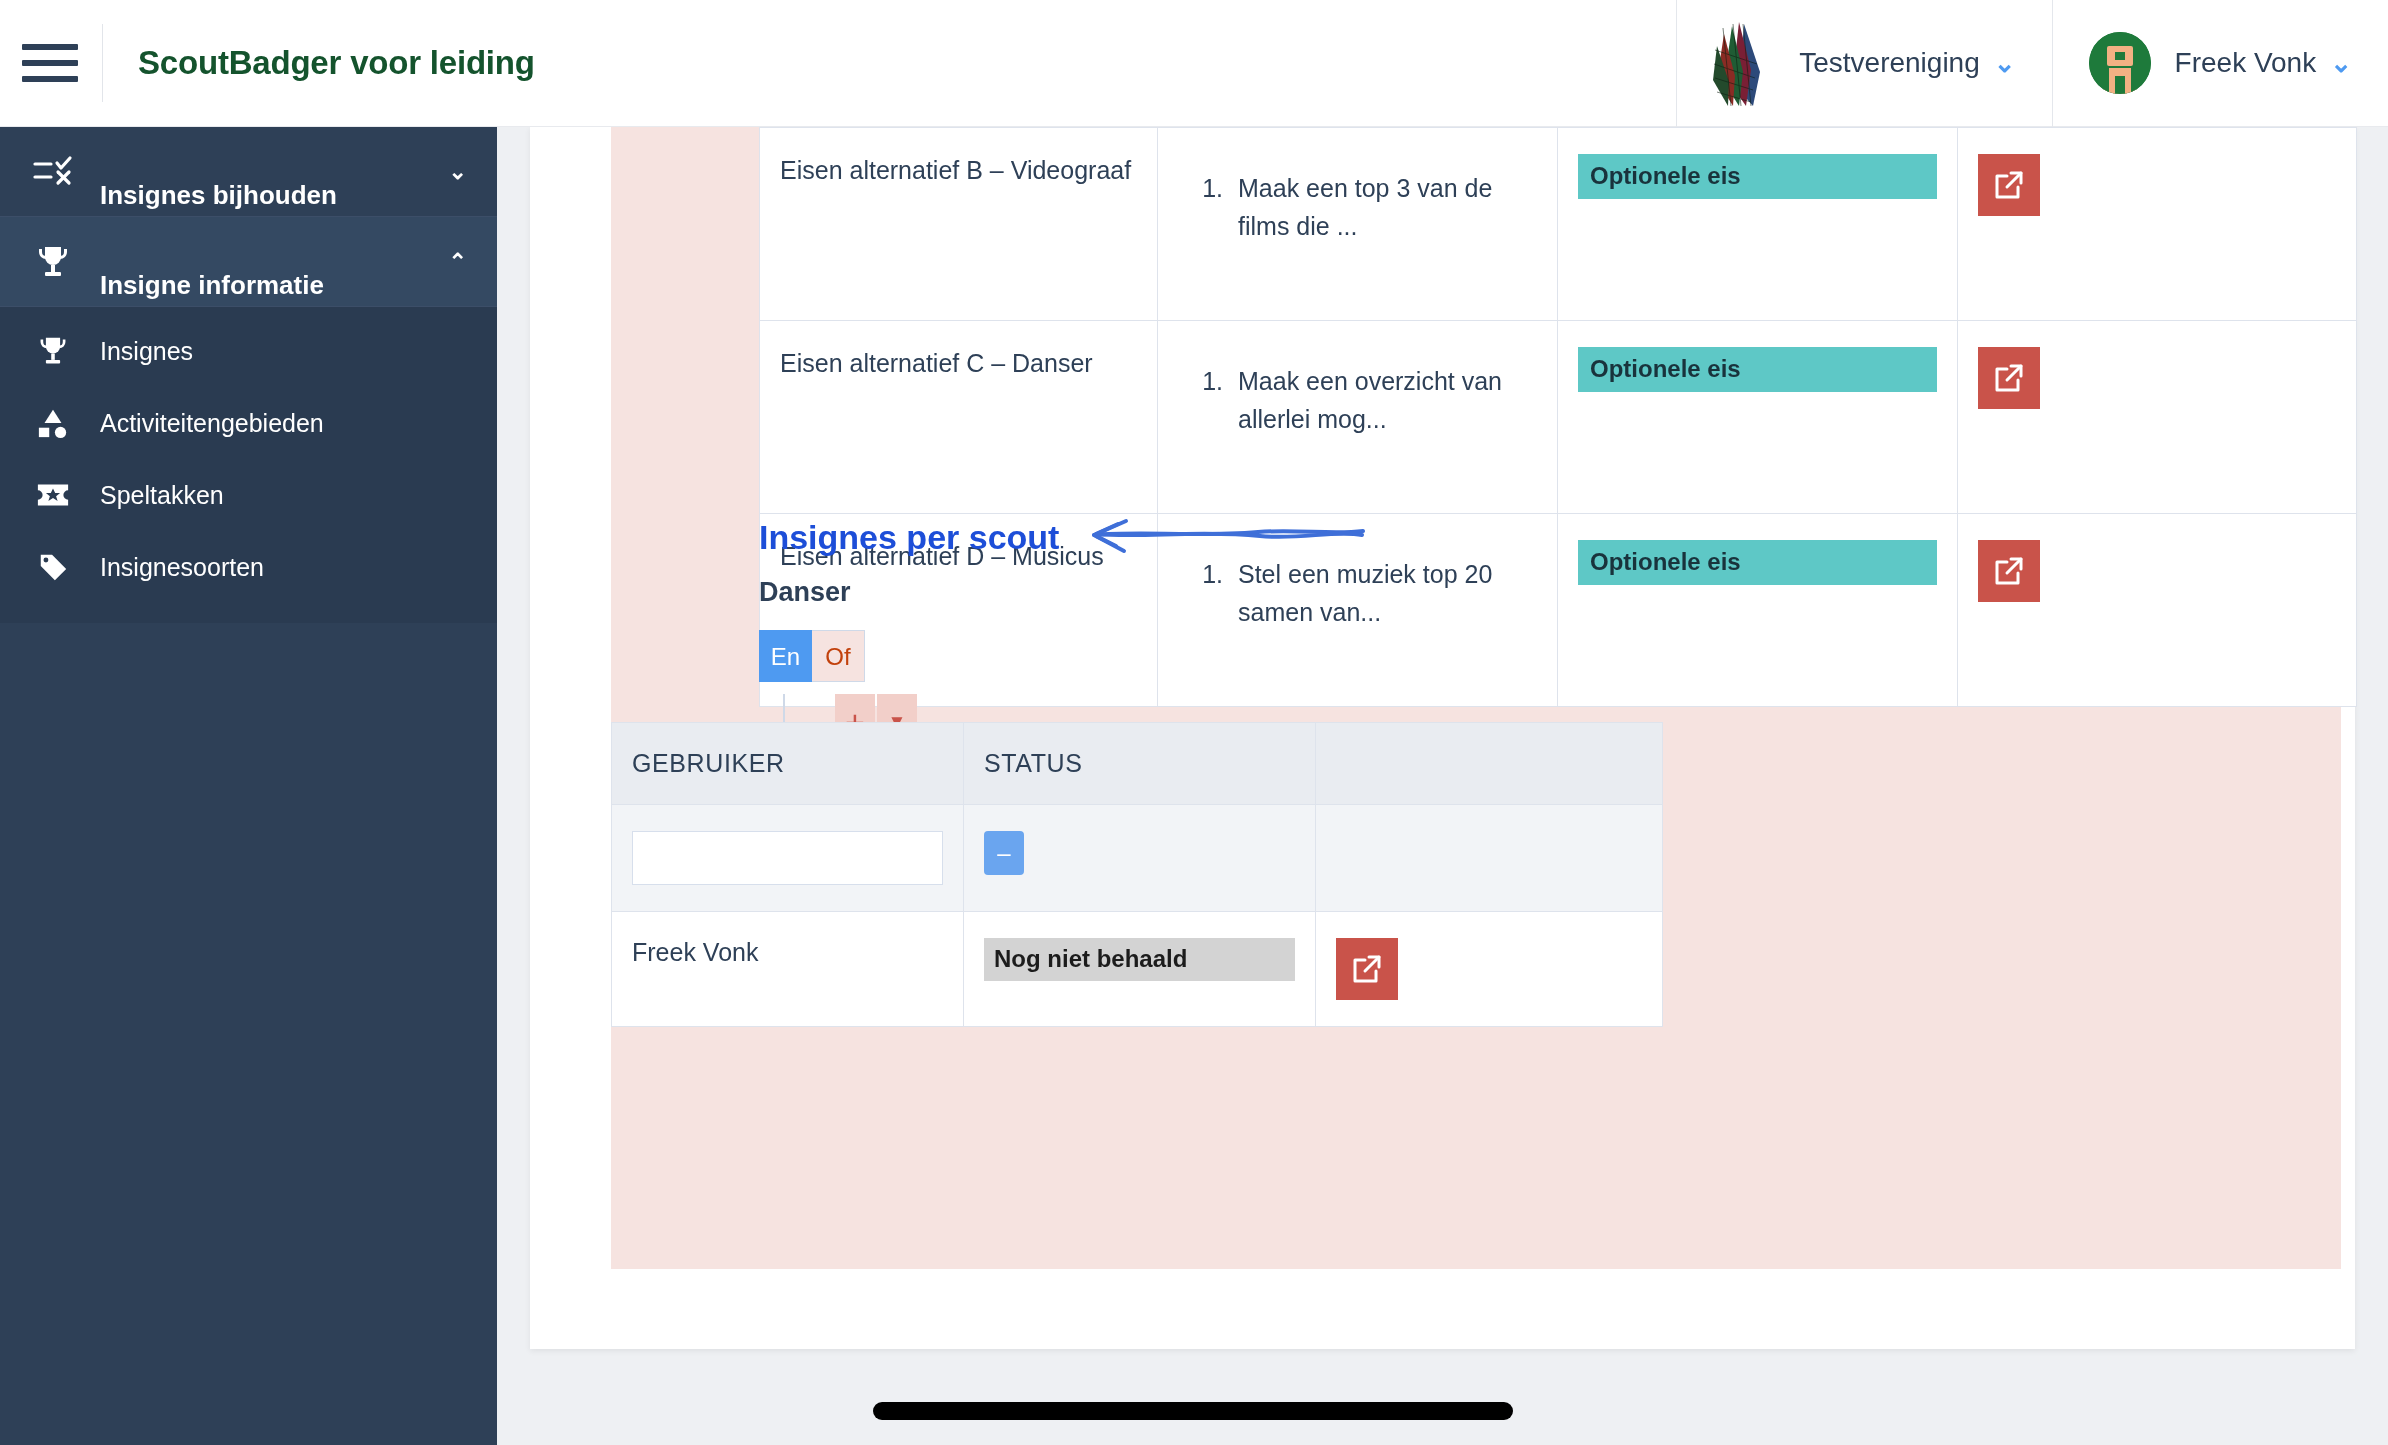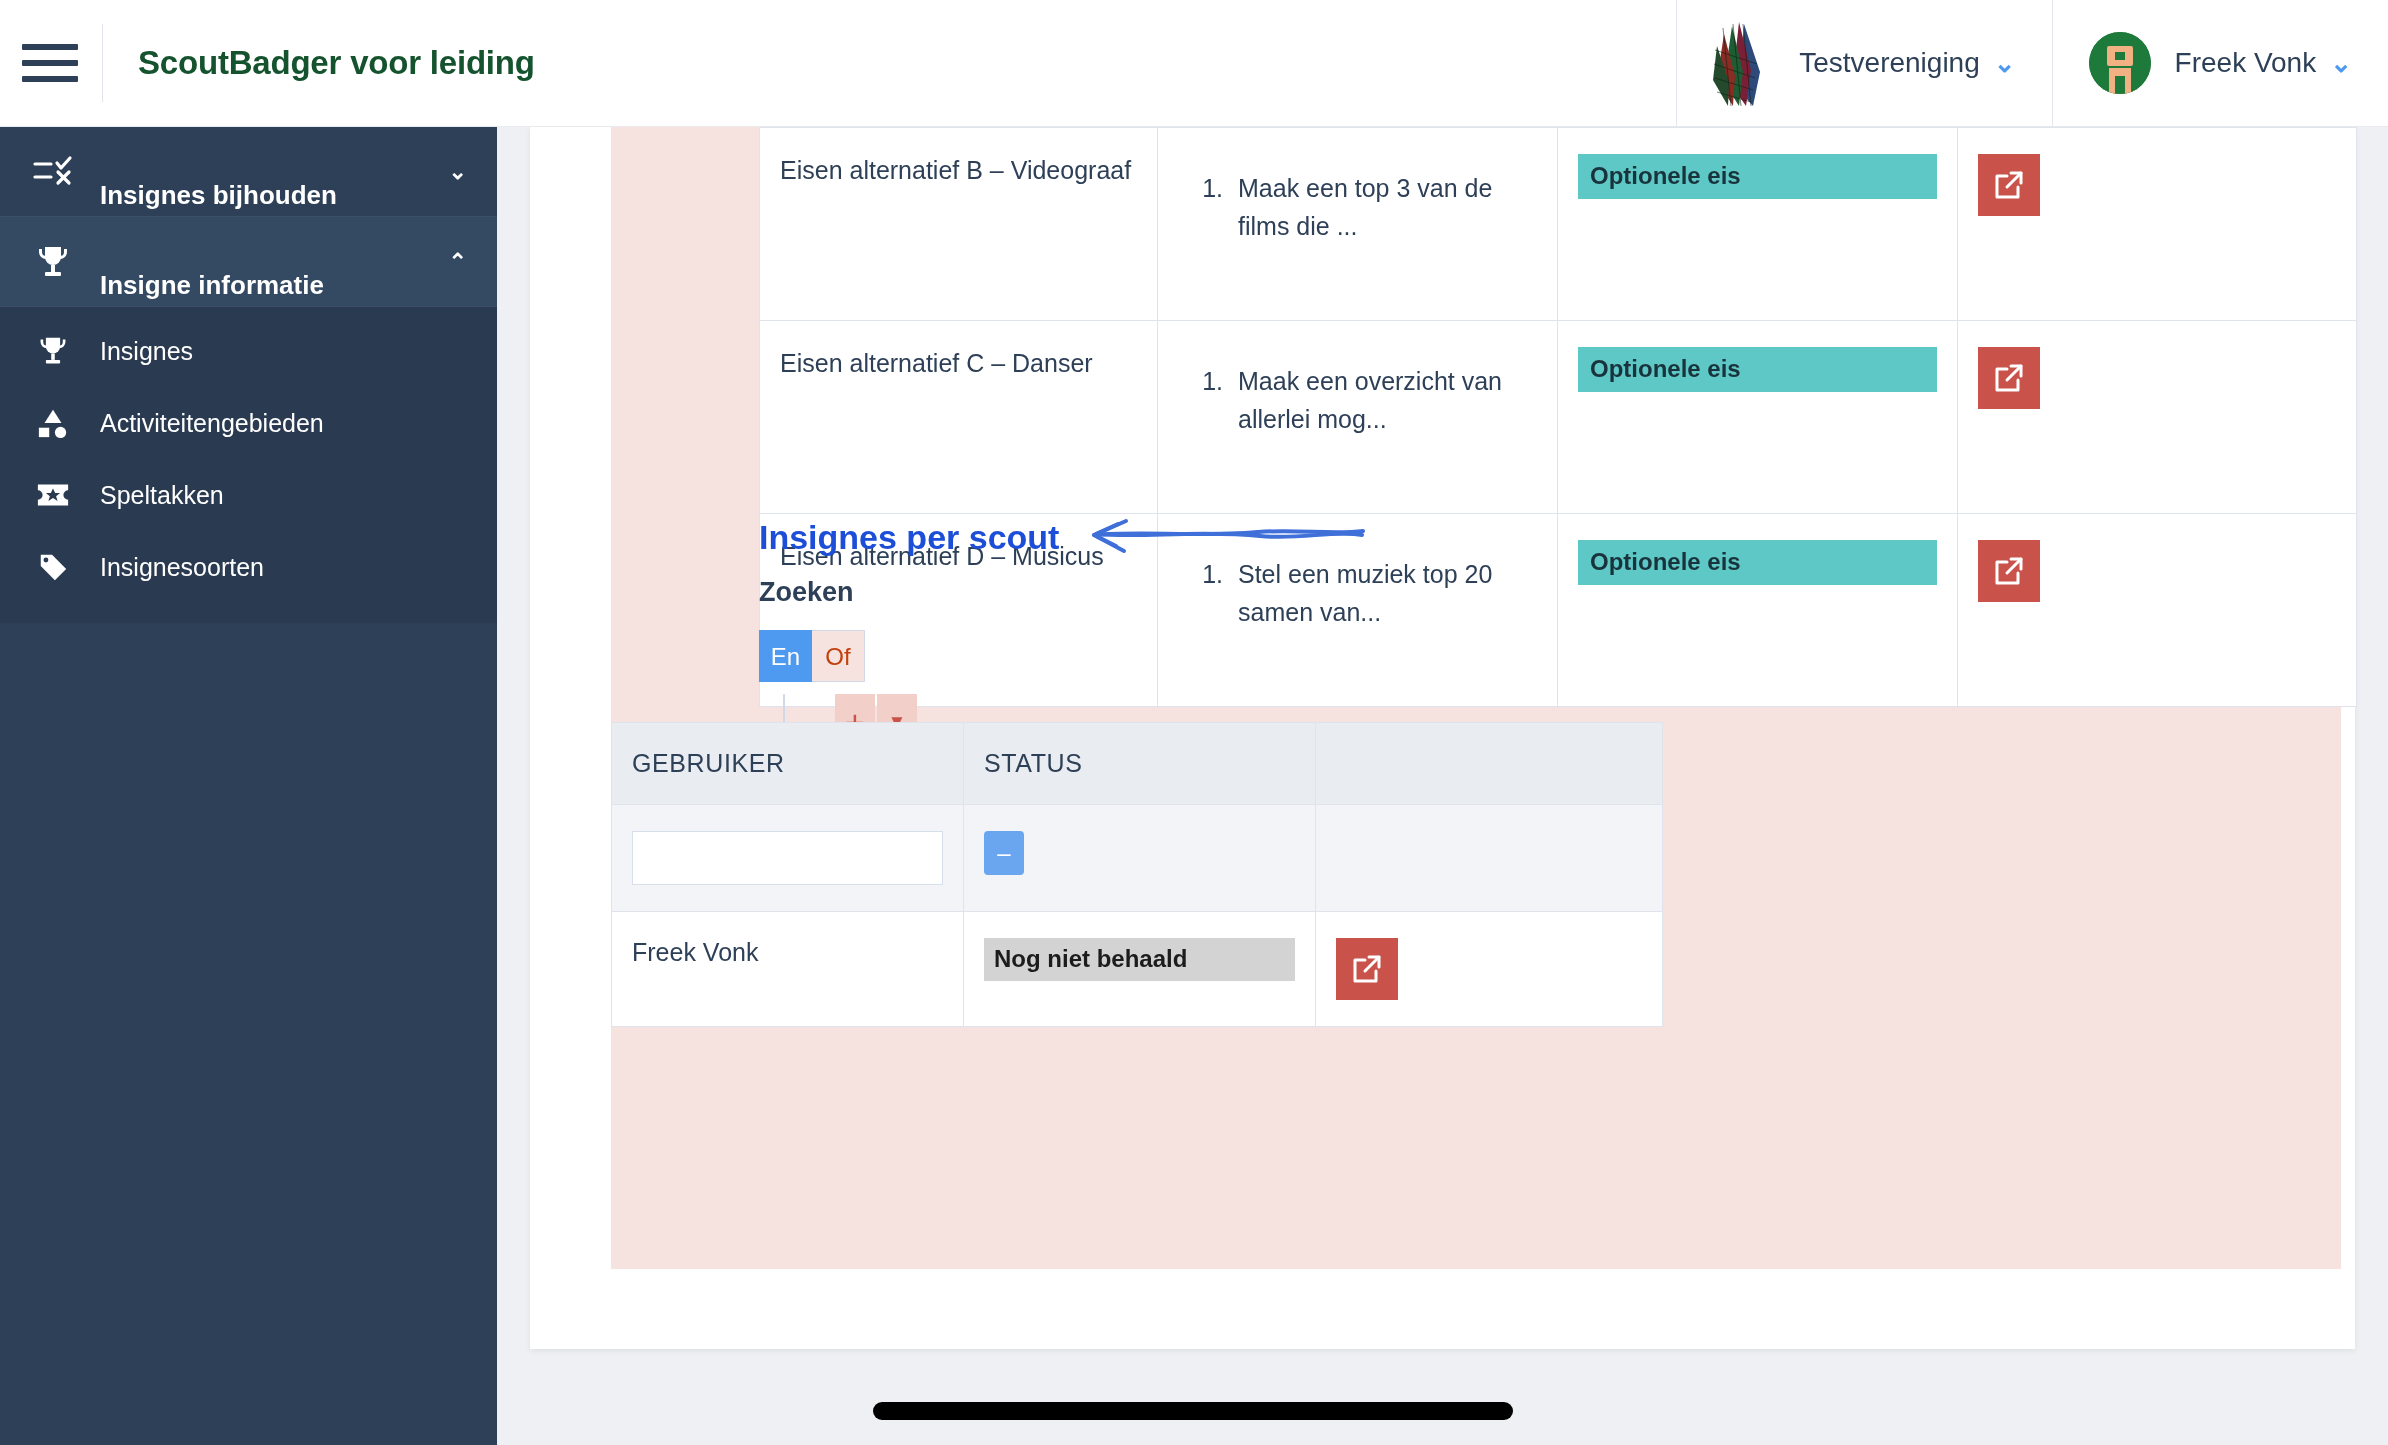--- a/index.html
+++ b/index.html
@@ -414,21 +414,21 @@
                 <path d="M18 20 C 60 16, 120 22, 180 17 C 220 14, 255 20, 285 16"></path>
                 <path d="M19 19 C 62 23, 122 15, 182 21 C 222 25, 256 15, 284 20"></path>
                 <path d="M16 20 L 48 6"></path>
                 <path d="M16 20 L 46 36"></path>
                 <path d="M18 19 L 40 9"></path>
                 <path d="M18 21 L 38 31"></path>
               </g>
             </svg>
           </span>
 
-          <div class="subhead">Zoeken</div>
+          <div class="subhead">Danser</div>
 
           <div class="toggle-group">
             <div class="toggle-btn on">En</div>
             <div class="toggle-btn off">Of</div>
           </div>
 
           <div class="rule-row">
             <div class="elbow"></div>
             <div class="btn-group">
               <button class="btn-lightred">+</button>

